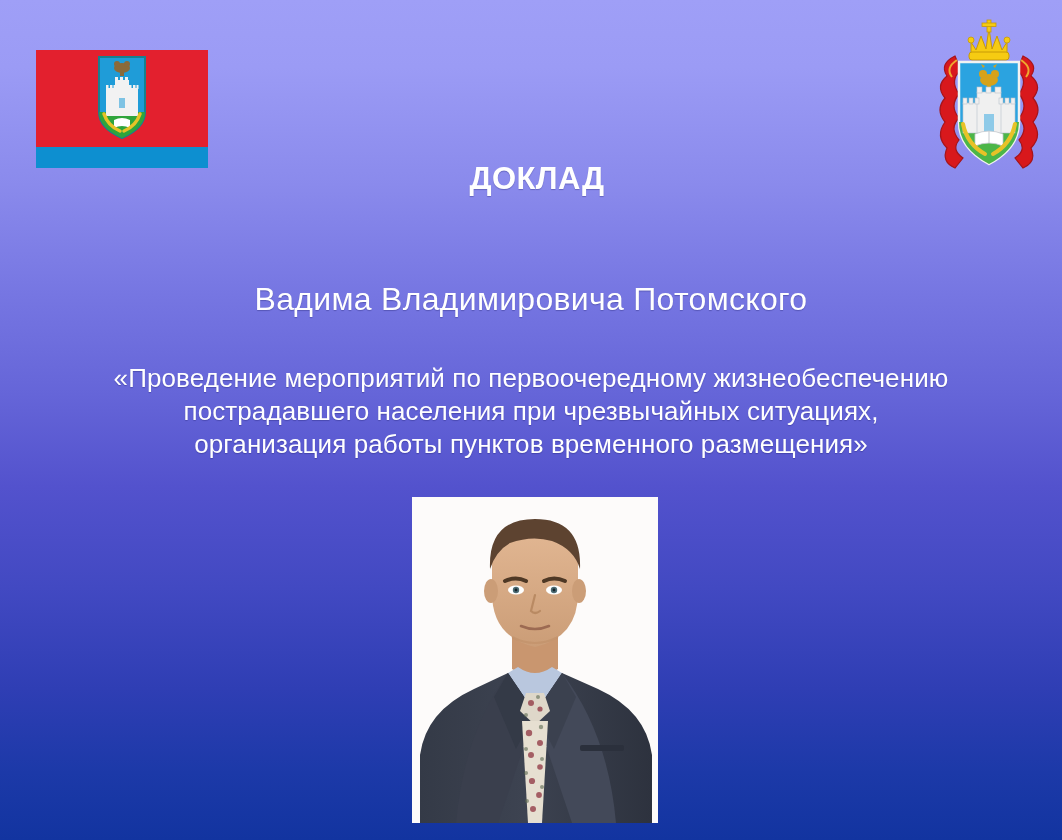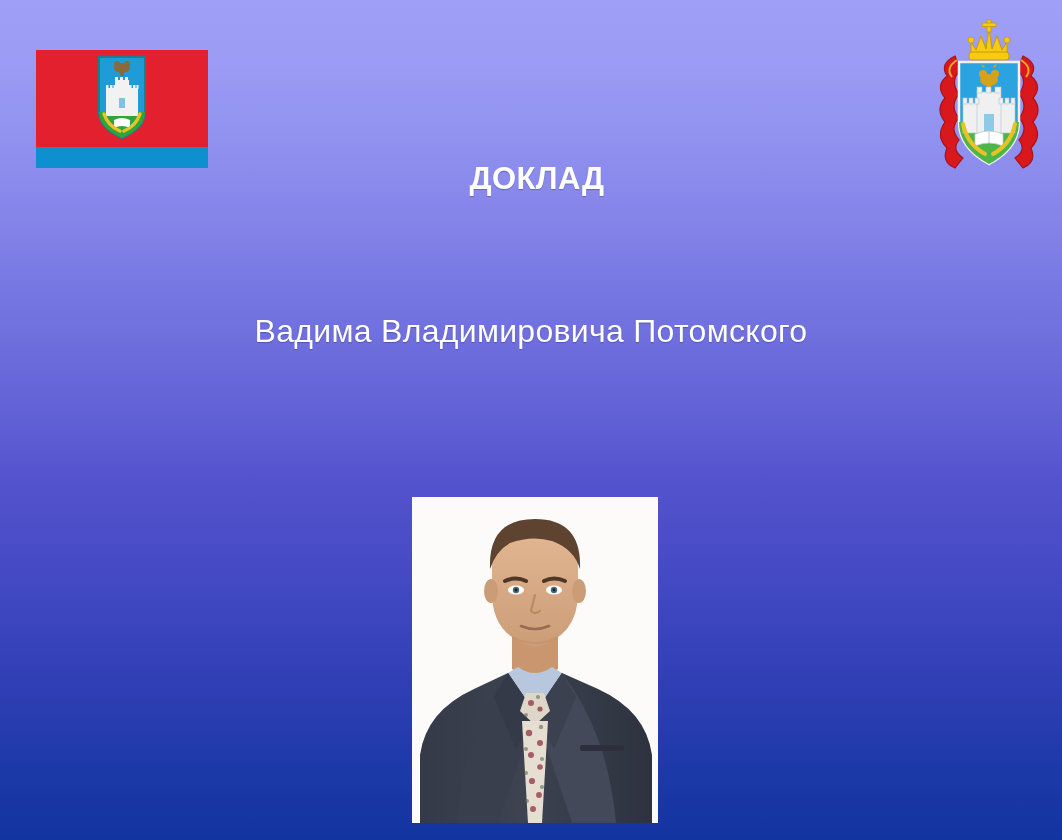--- a/index.html
+++ b/index.html
@@ -93,21 +93,20 @@
     position:absolute;
     left:0;
     right:0;
     top:278px;
     text-align:center;
     color:#ffffff;
     font-size:32px;
     line-height:42px;
     letter-spacing:0.3px;
     text-shadow:0 1px 1px rgba(20,20,90,.30);
-    margin-top:32px;
   }
 
   .quote-block {
     position:absolute;
     left:40px;
     right:40px;
     top:362px;
     text-align:center;
     color:#ffffff;
   }
@@ -234,20 +233,25 @@
       <path d="M82 106 Q78 126 60 136" stroke="#e8c227" stroke-width="4" fill="none" stroke-linecap="round"></path>
     </svg>
   </div>
 
   <div class="title-block">
     <div class="title-line">ДОКЛАД</div>
   </div>
 
   <div class="name-line">Вадима Владимировича Потомского</div>
 
+  <div class="quote-block">
+    <div class="quote-line">«Проведение мероприятий по первоочередному жизнеобеспечению</div>
+    <div class="quote-line">пострадавшего населения при чрезвычайных ситуациях,</div>
+    <div class="quote-line">организация работы пунктов временного размещения»</div>
+  </div>
 
   <div class="portrait">
     <svg viewBox="0 0 246 326" xmlns="http://www.w3.org/2000/svg" preserveAspectRatio="xMidYMin slice">
       <defs>
         <linearGradient id="suitG" x1="0" y1="0" x2="1" y2="0">
           <stop offset="0%" stop-color="#343a47"></stop>
           <stop offset="45%" stop-color="#3d4351"></stop>
           <stop offset="100%" stop-color="#2d323e"></stop>
         </linearGradient>
         <linearGradient id="skinG" x1="0" y1="0" x2="0" y2="1">

